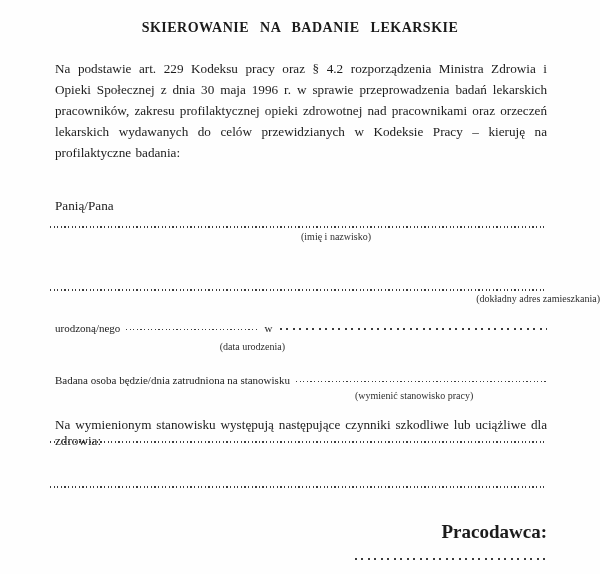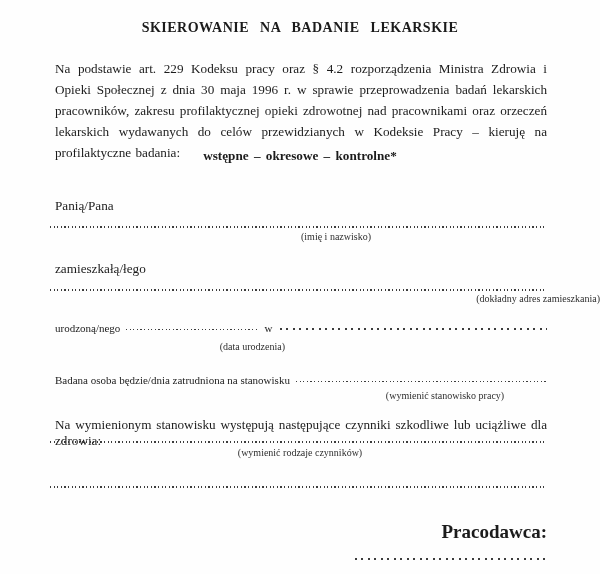--- a/index.html
+++ b/index.html
@@ -44,21 +44,21 @@
   .address-line { top:289px; left:50px; width:497px; }
   .hazards-line { top:441px; left:50px; width:497px; }
   .extra-line   { top:486px; left:50px; width:497px; }
   .employer-line{ top:558px; left:355px; width:190px; }
   .caption {
     position:absolute; font-size:10px; color:#2e2e2e;
   }
   .person-caption  { top:231px; left:0; width:600px; text-align:center;margin-left:36px; }
   .address-caption { top:293px; left:0; width:600px; text-align:right; }
   .birth-caption   { top:341px; left:145px; width:140px; text-align:right; }
-  .position-caption{ top:390px; left:355px; width:180px; text-align:center; }
+  .position-caption{ top:390px; left:355px; width:180px; }
   .hazards-caption { top:447px; left:0;  width:600px; text-align:center; }
   .row {
     position:absolute; display:flex; align-items:baseline;
     font-size:11px;
   }
   .birth-row    { top:322px; left:55px; width:492px; }
   .position-row { top:374px; left:55px; width:492px; }
   .seg {
     display:inline-block; align-self:flex-end; margin-bottom:4px;
   }
@@ -78,46 +78,43 @@
 </style>
 </head>
 <body>
 
 <div class="page">
 
   <div class="title">SKIEROWANIE NA BADANIE LEKARSKIE</div>
 
   <div class="intro">Na podstawie art. 229 Kodeksu pracy oraz § 4.2 rozporządzenia Ministra Zdrowia i Opieki Społecznej z dnia 30 maja 1996 r. w sprawie przeprowadzenia badań lekarskich pracowników, zakresu profilaktycznej opieki zdrowotnej nad pracownikami oraz orzeczeń lekarskich wydawanych do celów przewidzianych w Kodeksie Pracy – kieruję na profilaktyczne badania:</div>
 
-  <div class="exam-types">wstępne – okresowe – kontrolne*</div>
 
   <div class="label person-label">Panią/Pana</div>
   <div class="dotted dense person-line"></div>
   <div class="caption person-caption">(imię i nazwisko)</div>
 
-  <div class="label address-label">zamieszkałą/łego</div>
   <div class="dotted dense address-line"></div>
   <div class="caption address-caption">(dokładny adres zamieszkania)</div>
 
   <div class="row birth-row">
     <span>urodzoną/nego</span>
     <span class="seg dense birth-seg-1"></span>
     <span>w</span>
     <span class="seg spaced birth-seg-2"></span>
   </div>
   <div class="caption birth-caption">(data urodzenia)</div>
 
   <div class="row position-row">
     <span>Badana osoba będzie/dnia zatrudniona na stanowisku</span>
     <span class="seg dense position-seg"></span>
   </div>
   <div class="caption position-caption">(wymienić stanowisko pracy)</div>
 
   <div class="hazards-label">Na wymienionym stanowisku występują następujące czynniki szkodliwe lub uciążliwe dla zdrowia:</div>
   <div class="dotted dense hazards-line"></div>
-  <div class="caption hazards-caption">(wymienić rodzaje czynników)</div>
 
   <div class="dotted dense extra-line"></div>
 
   <div class="employer-label">Pracodawca:</div>
   <div class="dotted spaced employer-line"></div>
 
 </div>
 
 </body></html>

